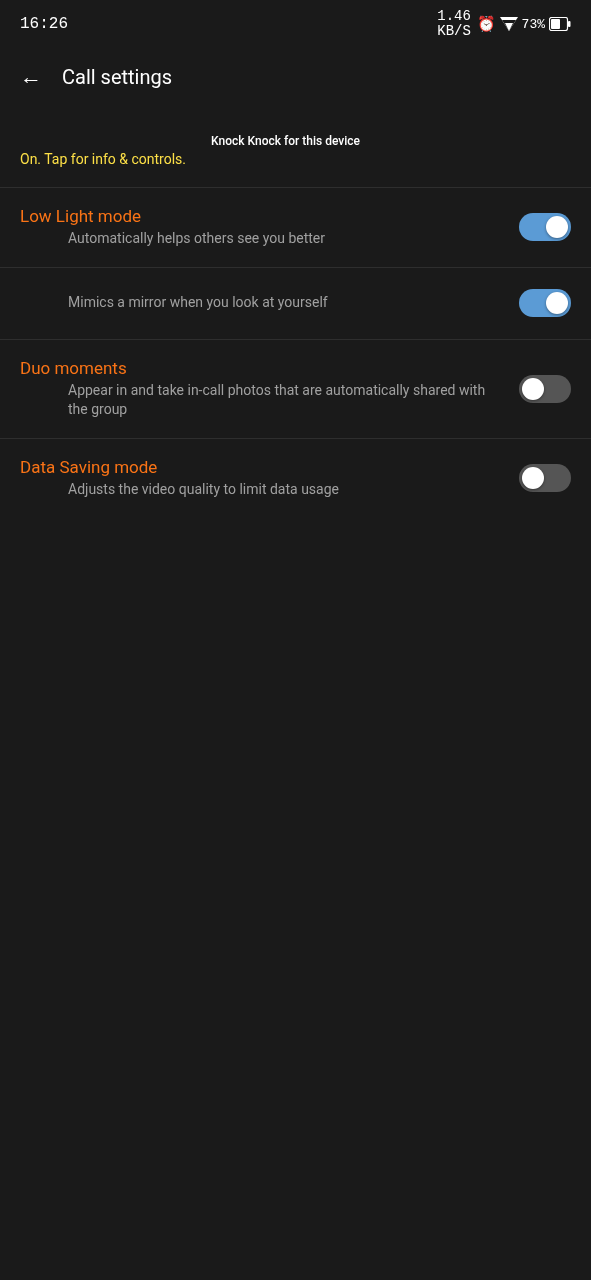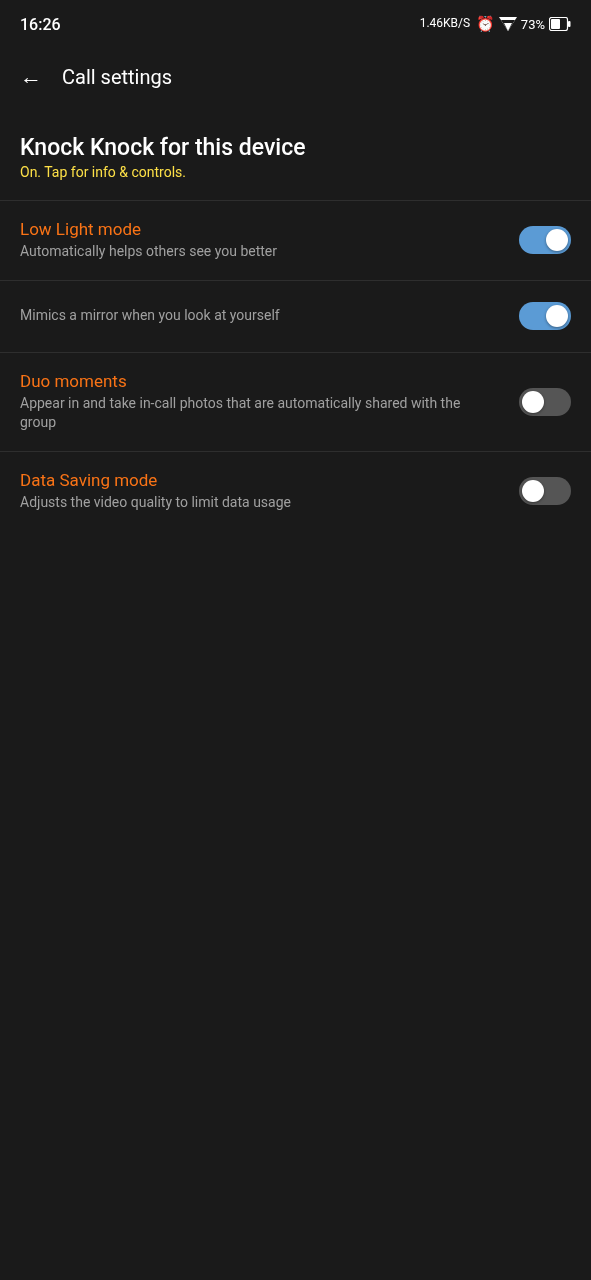--- a/index.html
+++ b/index.html
@@ -14,41 +14,42 @@
       overflow-x: hidden;
     }
 
     
     .status-bar {
       display: flex;
       justify-content: space-between;
       align-items: center;
       padding: 10px 20px 6px 20px;
       height: 44px;
+      font-family: Liberation Mono, monospace;
     }
 
     .status-time {
       font-size: 16px;
       font-weight: 500;
       color: #ffffff;
     }
 
     .status-icons {
       display: flex;
       align-items: center;
       gap: 4px;
       font-size: 13px;
       color: #ffffff;
     }
 
     .network-speed {
       display: flex;
-      flex-direction: row;
-      align-items: center;
-      font-size: 12px;
+      flex-direction: column;
+      align-items: center;
+      font-size: 14px;
       line-height: 1.1;
       margin-right: 2px;
       justify-content: center;
     }
 
     .battery-text {
       font-size: 13px;
     }
 
     
@@ -100,20 +101,21 @@
       font-size: 17px;
       font-weight: 400;
       color: #f97316;
       margin-bottom: 3px;
     }
 
     .settings-item-subtitle {
       font-size: 14px;
       color: #a0a0a0;
       line-height: 1.4;
+      margin-left: 48px;
     }
 
     
     .toggle {
       position: relative;
       width: 52px;
       height: 28px;
       flex-shrink: 0;
     }
 
@@ -151,24 +153,25 @@
     .toggle-track.off .toggle-thumb {
       left: 3px;
     }
 
     
     .settings-item.knock-knock {
       padding: 20px 20px;
     }
 
     .knock-knock-title {
-      font-size: 23px;
+      font-size: 12px;
       font-weight: 500;
       color: #ffffff;
       margin-bottom: 3px;
+      text-align: center;
     }
 
     .knock-knock-subtitle {
       font-size: 14px;
       color: #fde047;
     }
   </style>
 </head>
 <body>
 

